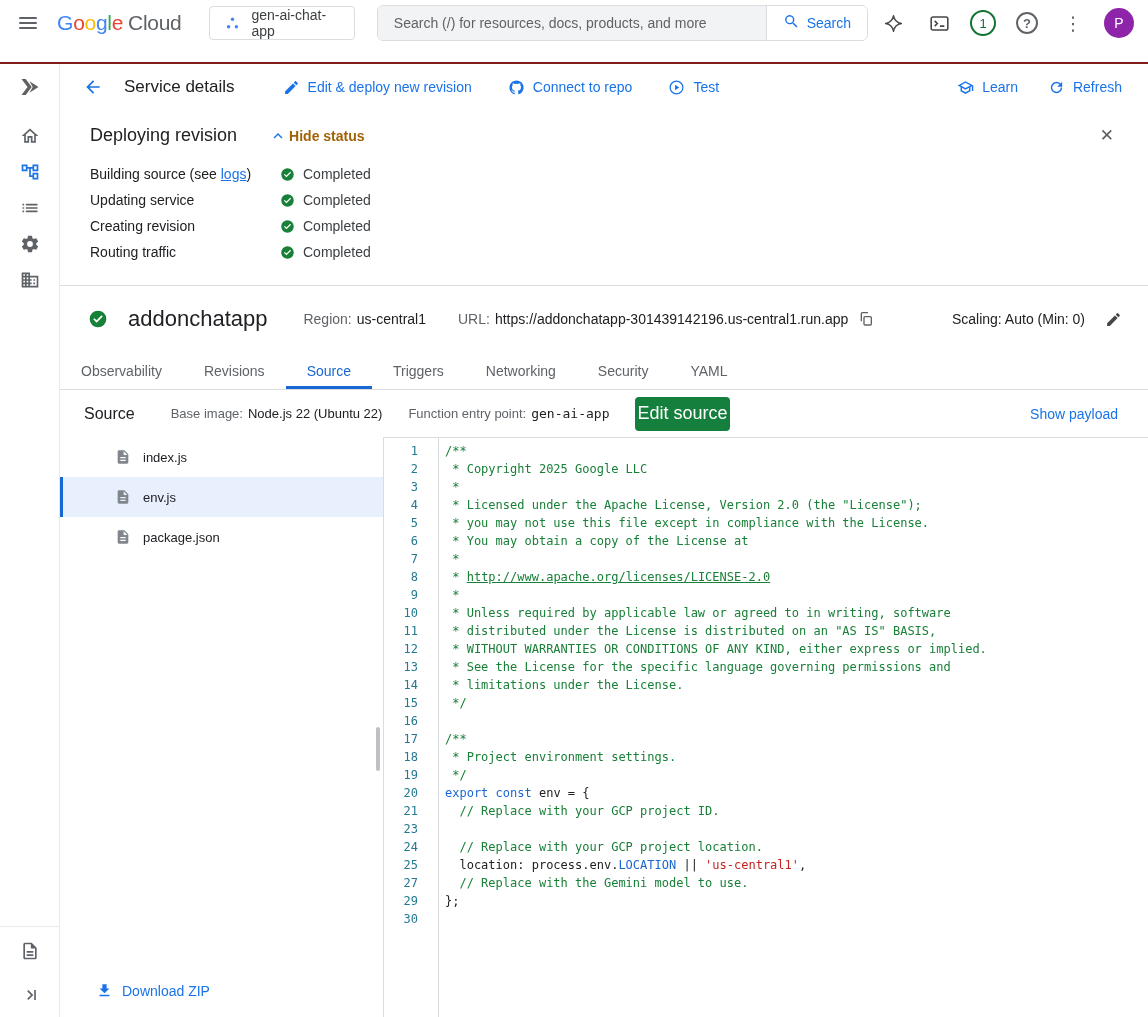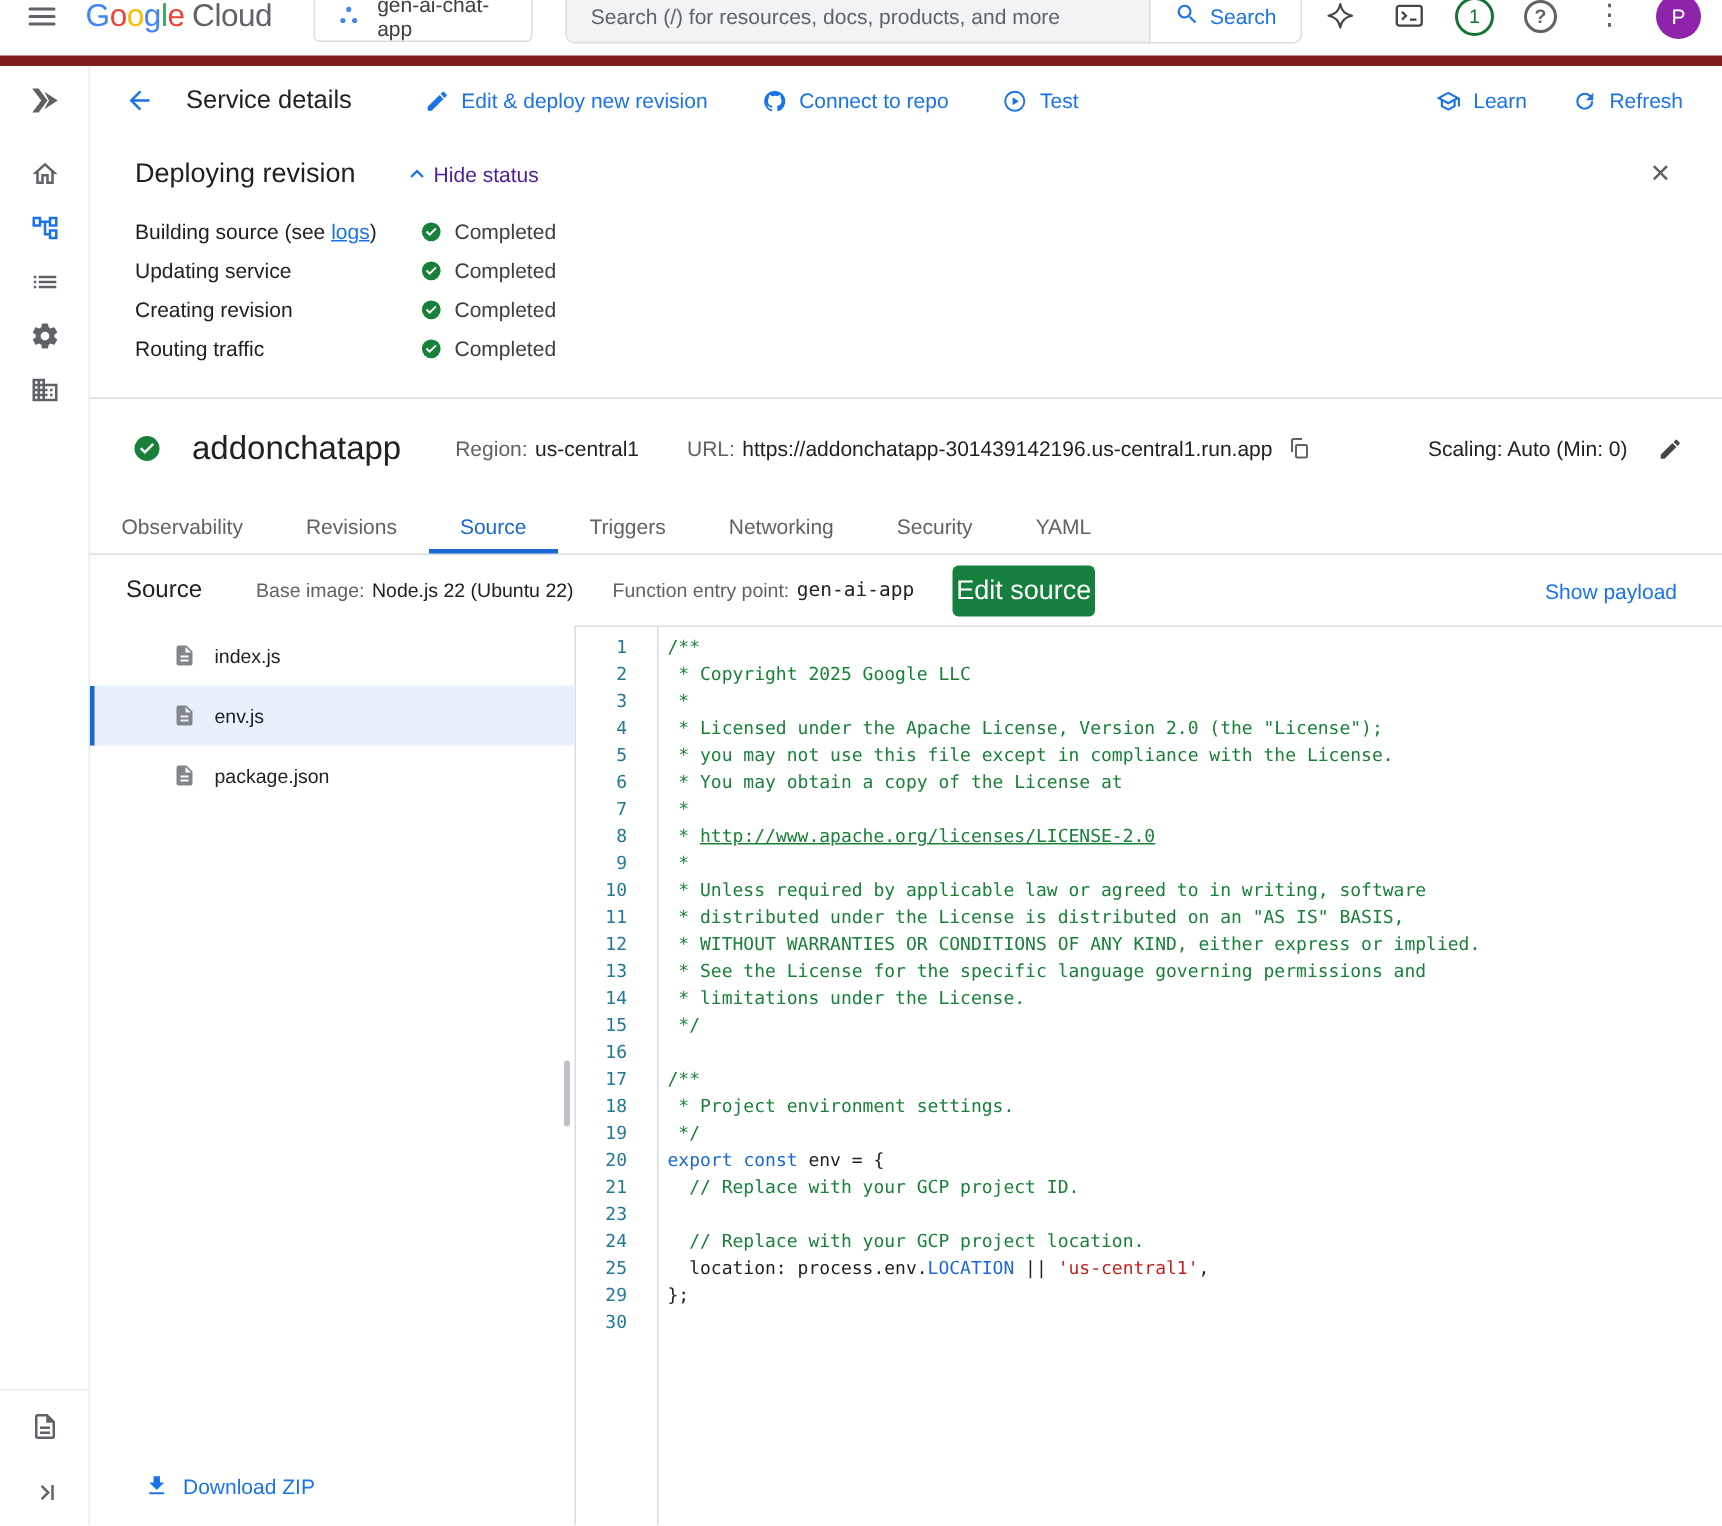--- a/index.html
+++ b/index.html
@@ -1,22 +1,22 @@
 <!DOCTYPE html>
 <html><head>
 <meta charset="utf-8">
 <style>
   * { box-sizing: border-box; }
   html,body { margin:0; padding:0; width:1148px; height:1017px; overflow:hidden; background:#fff;
               font-family:"Liberation Sans", sans-serif; color:#202124; }
   .page { display:flex; flex-direction:column; width:1148px; height:1017px; }
 
   
-  .topbar { height:44px; flex:none; display:flex; align-items:center; padding:0 14px 16px 10px;
-            border-bottom:7px solid #7f1d1d; gap:6px; }
+  .topbar { height:64px; flex:none; display:flex; align-items:center; padding:0 14px 16px 10px;
+            border-bottom:2px solid #7f1d1d; gap:6px; }
   .iconbtn { width:38px; height:38px; border:none; background:none; display:flex; align-items:center;
              justify-content:center; cursor:pointer; padding:0; }
   .hamburger { display:flex; flex-direction:column; gap:3px; }
   .hamburger span { display:block; width:18px; height:2px; background:#5f6368; border-radius:1px; }
   .logo { display:flex; align-items:baseline; margin-left:6px; font-size:21px; letter-spacing:-0.3px; }
   .logo-google span { font-weight:500; }
   .logo-cloud { color:#5f6368; margin-left:5px; font-weight:400; }
   .proj-sel { margin-left:22px; height:34px; border:1px solid #dadce0; border-radius:4px; display:flex;
               align-items:center; gap:10px; padding:0 14px; cursor:pointer; background:#fff; }
   .proj-sel .p-ic svg { width:17px; height:17px; display:block; }
@@ -65,21 +65,21 @@
   .bar-actions.right { margin-left:auto; gap:30px; }
   .bar-btn { display:flex; align-items:center; gap:8px; border:none; background:none; color:#1a73e8;
              font-size:14px; font-weight:500; cursor:pointer; padding:0; font-family:"Liberation Sans", sans-serif; }
   .bar-btn .btn-ic svg { width:17px; height:17px; display:block; }
 
   
   .deploy-panel { padding:14px 28px 20px 30px; }
   .dp-head { display:flex; align-items:center; }
   .dp-title { font-size:18px; font-weight:500; color:#202124; }
   .hide-status { margin-left:26px; display:flex; align-items:center; gap:2px; border:none; background:none;
-                 color:#4c1d95; font-size:14px; font-weight:400; cursor:pointer; font-family:"Liberation Sans", sans-serif; }
+                 color:#a16207; font-size:14px; font-weight:700; cursor:pointer; font-family:"Liberation Sans", sans-serif; }
   .hide-status svg { width:18px; height:18px; }
   .close-btn { margin-left:auto; border:none; background:none; color:#5f6368; font-size:17px; cursor:pointer; }
   .status-list { margin-top:14px; }
   .status-row { display:flex; align-items:center; height:26px; }
   .status-label { width:190px; font-size:14px; color:#202124; }
   .inline-link { color:#1a73e8; text-decoration:underline; cursor:pointer; }
   .status-value { display:flex; align-items:center; gap:8px; font-size:14px; color:#3c4043; }
   .st-check svg { width:15px; height:15px; display:block; }
 
   .hr { border-top:1px solid #dadce0; }
@@ -566,20 +566,24 @@
               </div>
               <div class="code-row">
                 <div class="gutter">24</div>
                 <div class="code-text"><span class="tk-c">  // Replace with your GCP project location.</span></div>
               </div>
               <div class="code-row">
                 <div class="gutter">25</div>
                 <div class="code-text"><span class="tk-p">  location: process.env.</span><span class="tk-v">LOCATION</span><span class="tk-p"> || </span><span class="tk-s">'us-central1'</span><span class="tk-p">,</span></div>
               </div>
               <div class="code-row">
+                <div class="gutter">27</div>
+                <div class="code-text"><span class="tk-c">  // Replace with the Gemini model to use.</span></div>
+              </div>
+              <div class="code-row">
                 <div class="gutter">29</div>
                 <div class="code-text"><span class="tk-p">};</span></div>
               </div>
               <div class="code-row">
                 <div class="gutter">30</div>
                 <div class="code-text"></div>
               </div>
             </div>
         </div>
       </div>

